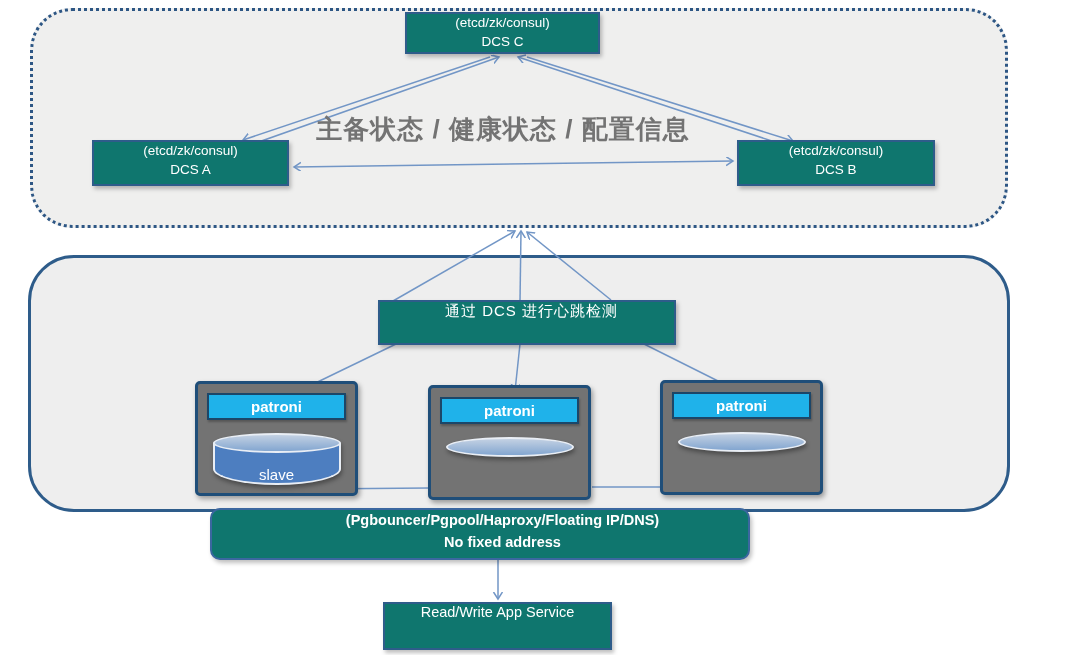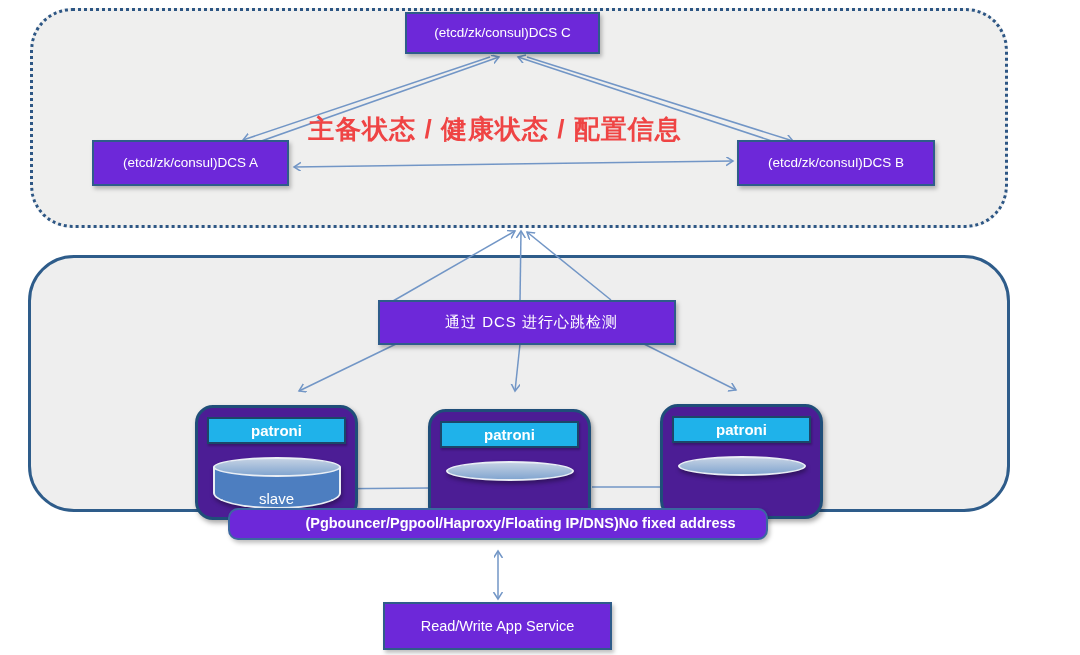--- a/index.html
+++ b/index.html
@@ -13,39 +13,39 @@
     background:#efefee;border:3px dotted #2d5684;border-radius:42px;box-sizing:border-box;
   }
   .patroni-container{
     position:absolute;left:28px;top:255px;width:982px;height:257px;
     background:#eeeeee;border:3px solid #2e5c8a;border-radius:46px;box-sizing:border-box;
   }
   
   svg.wires{position:absolute;left:0;top:0;z-index:3;pointer-events:none;}
   
   .bluebox{
-    position:absolute;z-index:4;background:#6d28d9;border:2px solid #2e5c8a;box-sizing:border-box;
-    color:#ffffff;display:flex;flex-direction:row;align-items:center;justify-content:center;
+    position:absolute;z-index:4;background:#0f766e;border:2px solid #2e5c8a;box-sizing:border-box;
+    color:#ffffff;display:flex;flex-direction:column;align-items:center;
     text-align:center;box-shadow:2px 3px 4px rgba(0,0,0,0.25);
   }
   .dcsbox{font-size:13.5px;line-height:1.4;}
   .heartbeat{font-size:15px;letter-spacing:1px;padding-left:9px;}
   .accessbox{border-radius:10px;font-weight:bold;font-size:14.5px;line-height:1.5;border-color:#3b67a0;}
   .appbox{font-size:14.5px;}
   
   .exchange-title{
-    position:absolute;left:0;top:112px;width:990px;z-index:4;text-align:center;
-    font-size:26px;font-weight:bold;color:#ef4444;letter-spacing:1px;
+    position:absolute;left:8px;top:112px;width:990px;z-index:4;text-align:center;
+    font-size:26px;font-weight:bold;color:#737373;letter-spacing:1px;
   }
   
   .node{
-    position:absolute;z-index:4;width:163px;height:115px;background:#4c1d95;
-    border:3px solid #1f4e79;border-radius:18px;box-sizing:border-box;
+    position:absolute;z-index:4;width:163px;height:115px;background:#737373;
+    border:3px solid #1f4e79;border-radius:5px;box-sizing:border-box;
     box-shadow:2px 3px 5px rgba(0,0,0,0.35);
-    display:flex;flex-direction:column;align-items:center;margin-top:24px;
+    display:flex;flex-direction:column;align-items:center;
   }
   .agent-label{
     margin-top:9px;width:139px;height:27px;box-sizing:border-box;
     background:#1fb2ea;border:2px solid #1c4668;
     color:#ffffff;font-weight:bold;font-size:15px;
     display:flex;align-items:center;justify-content:center;
     box-shadow:1px 2px 2px rgba(0,0,0,0.25);
   }
   .cyl{position:relative;width:128px;height:52px;margin-top:13px;filter:drop-shadow(1px 3px 2px rgba(0,0,0,0.35));}
   .cyl-top{
@@ -124,20 +124,20 @@
     </div>
   </div>
 
   <div class="node" style="left:660px;top:380px;">
     <div class="agent-label">patroni</div>
     <div class="cyl">
       <div class="cyl-top"></div>
     </div>
   </div>
 
-  <div class="bluebox accessbox" style="left:228px;top:508px;width:540px;height:32px;padding-left:45px;">
+  <div class="bluebox accessbox" style="left:210px;top:508px;width:540px;height:52px;padding-left:45px;">
     <span>(Pgbouncer/Pgpool/Haproxy/Floating IP/DNS)</span>
     <span>No fixed address</span>
   </div>
 
   <div class="bluebox appbox" style="left:383px;top:602px;width:229px;height:48px;">Read/Write App Service</div>
 
 </div>
 
 </body></html>

